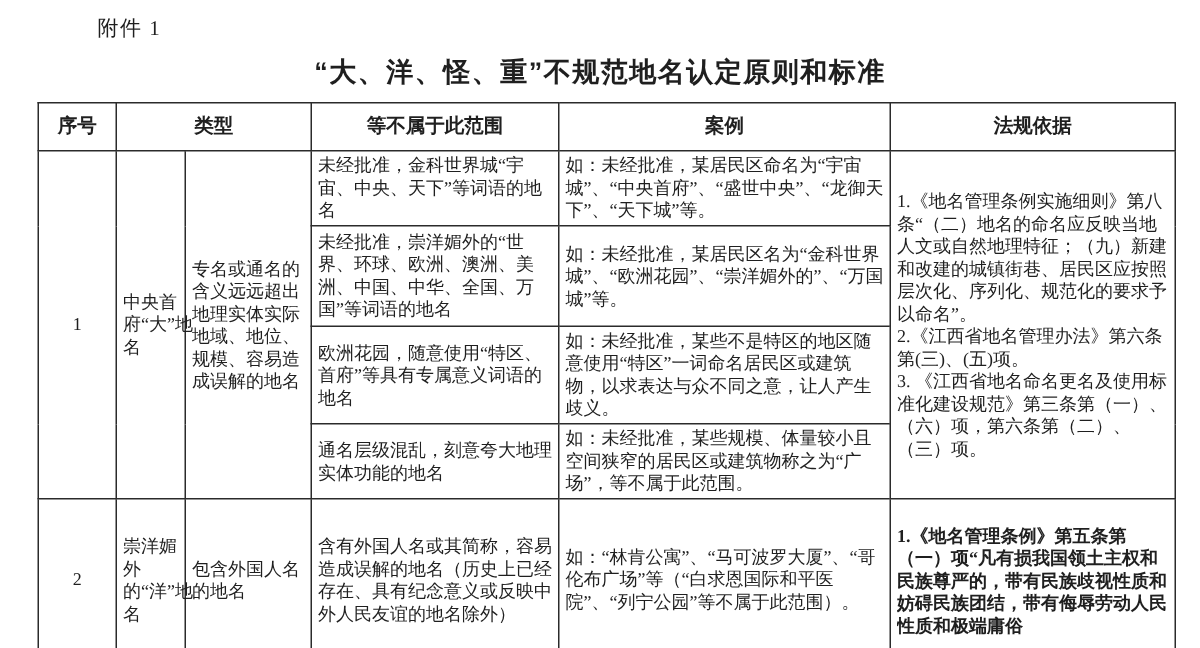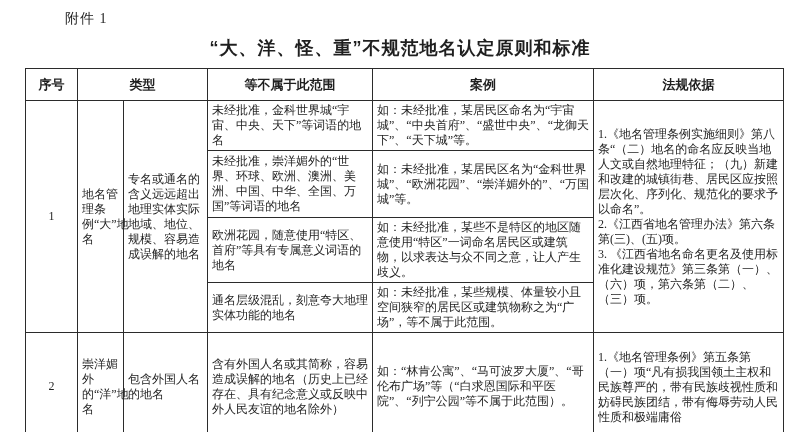--- a/index.html
+++ b/index.html
@@ -40,36 +40,36 @@
   }
   table.doc td, table.doc th {
     border: 1px solid #2b2b2b;
     font-size: 12px;
     line-height: 15px;
     vertical-align: middle;
     padding: 2px 4px;
     word-break: break-all;
   }
   table.doc th {
-    font-family: Liberation Sans, sans-serif;
+    font-family: Liberation Mono, monospace;
     font-weight: bold;
     font-size: 13px;
     text-align: center;
     padding: 2px 2px;
   }
   tr.h-header { height: 32px; }
   tr.h-r1a { height: 48px; }
   tr.h-r1b { height: 67px; }
   tr.h-r1c { height: 55px; }
   tr.h-r1d { height: 47px; }
   tr.h-r2  { height: 77px; }
   td.center { text-align: center; }
   td.legal { white-space: pre-line; vertical-align: middle; }
   td.legal-top { white-space: pre-line; vertical-align: top; }
-  .clip { max-height: 73px; overflow: hidden; }
+  .clip { max-height: 73px; overflow: hidden; font-weight: bold; }
 </style>
 </head>
 <body>
 
 <div>
   <div class="attachment-label">附件 1</div>
 
   <div class="doc-title">“大、洋、怪、重”不规范地名认定原则和标准</div>
 
   <table class="doc">
@@ -86,21 +86,21 @@
         <tr class="h-header">
       <th>序号</th>
       <th colspan="2">类型</th>
       <th>等不属于此范围</th>
       <th>案例</th>
       <th>法规依据</th>
     </tr>
 
     <tr class="h-r1a">
       <td class="center" rowspan="4">1</td>
-      <td rowspan="4">地名管理条例“大”地名</td>
+      <td rowspan="4">中央首府“大”地名</td>
       <td rowspan="4">专名或通名的含义远远超出地理实体实际地域、地位、规模、容易造成误解的地名</td>
       <td>未经批准，金科世界城“宇宙、中央、天下”等词语的地名</td>
       <td>如：未经批准，某居民区命名为“宇宙城”、“中央首府”、“盛世中央”、“龙御天下”、“天下城”等。</td>
       <td class="legal" rowspan="4">1.《地名管理条例实施细则》第八条“（二）地名的命名应反映当地人文或自然地理特征；（九）新建和改建的城镇街巷、居民区应按照层次化、序列化、规范化的要求予以命名”。
 2.《江西省地名管理办法》第六条第(三)、(五)项。
 3. 《江西省地名命名更名及使用标准化建设规范》第三条第（一）、（六）项，第六条第（二）、（三）项。</td>
     </tr>
 
     <tr class="h-r1b">
       <td>未经批准，崇洋媚外的“世界、环球、欧洲、澳洲、美洲、中国、中华、全国、万国”等词语的地名</td>

